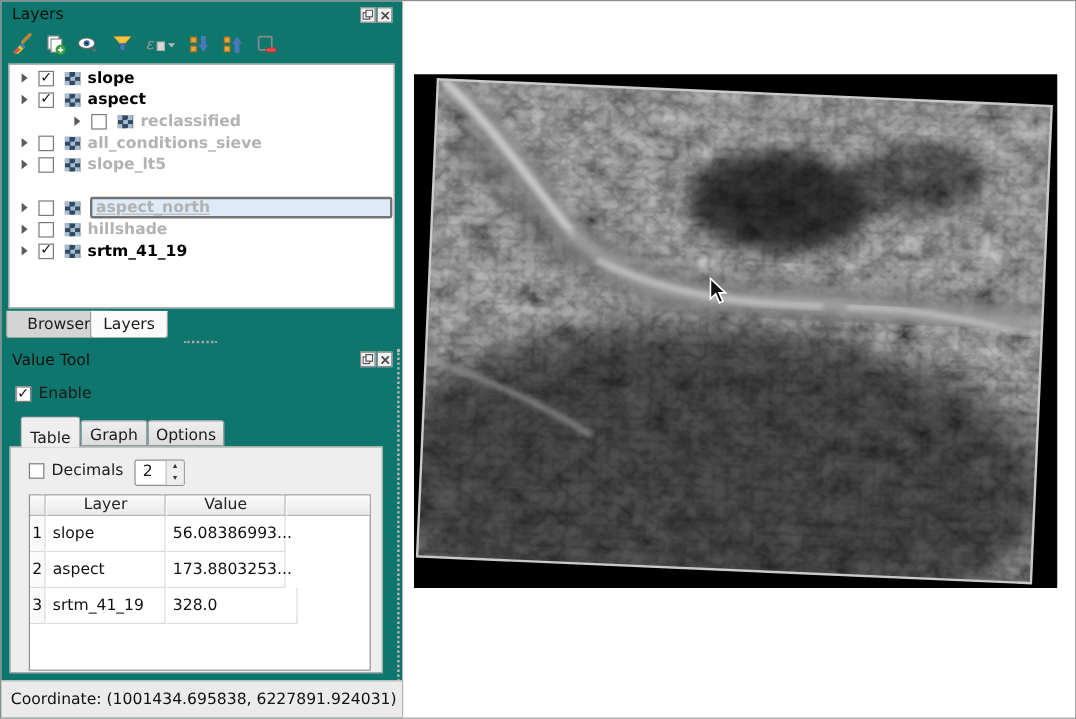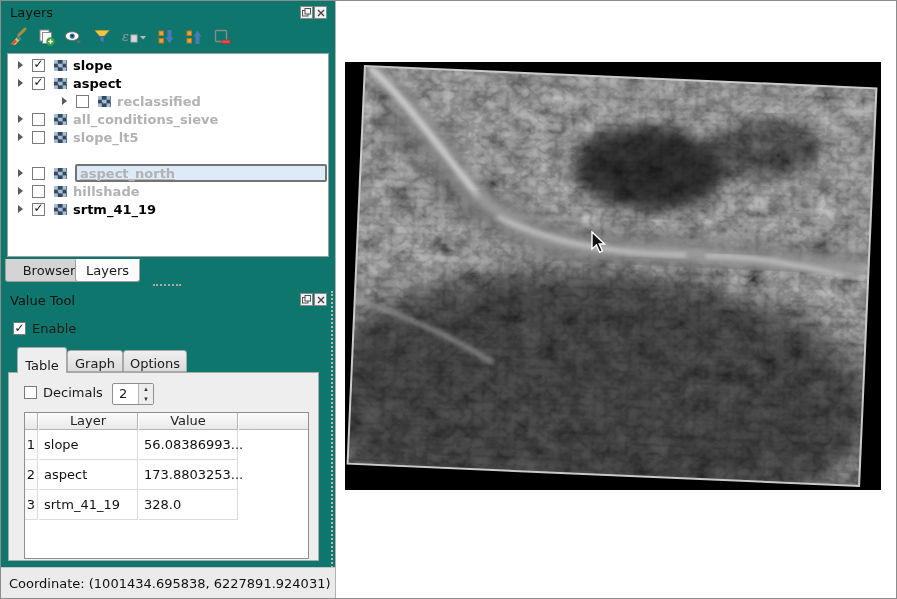--- a/index.html
+++ b/index.html
@@ -293,21 +293,21 @@
         <div class="vcell vnum" style="left:0;top:17px;width:13px;">1</div>
         <div class="vcell" style="left:14px;top:17px;width:99px;">slope</div>
         <div class="vcell" style="left:114px;top:17px;width:99px;">56.08386993...</div>
 
         <div class="vcell vnum" style="left:0;top:47px;width:13px;">2</div>
         <div class="vcell" style="left:14px;top:47px;width:99px;">aspect</div>
         <div class="vcell" style="left:114px;top:47px;width:99px;">173.8803253...</div>
 
         <div class="vcell vnum" style="left:0;top:77px;width:13px;">3</div>
         <div class="vcell" style="left:14px;top:77px;width:99px;">srtm_41_19</div>
-        <div class="vcell" style="left:114px;top:77px;width:99px;">328.0</div>
+        <div class="vcell" style="left:114px;top:77px;width:109px;">328.0</div>
       </div>
     </div>
 
     <div class="statusbar">
       <span>Coordinate: (1001434.695838, 6227891.924031)</span>
     </div>
   </div>
 
   <div class="canvas">
     <div class="maprect">

